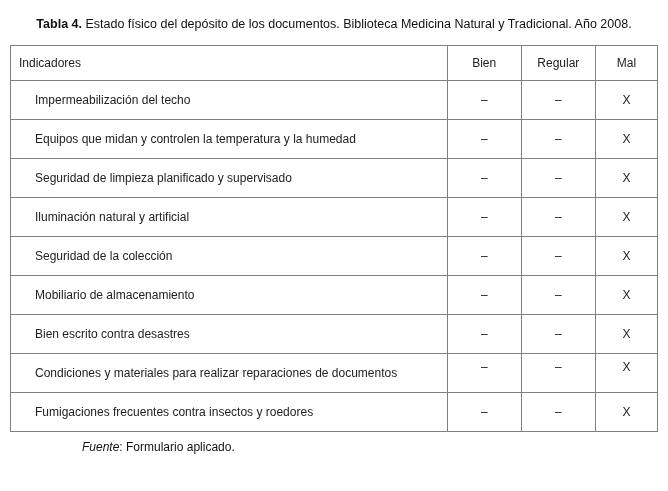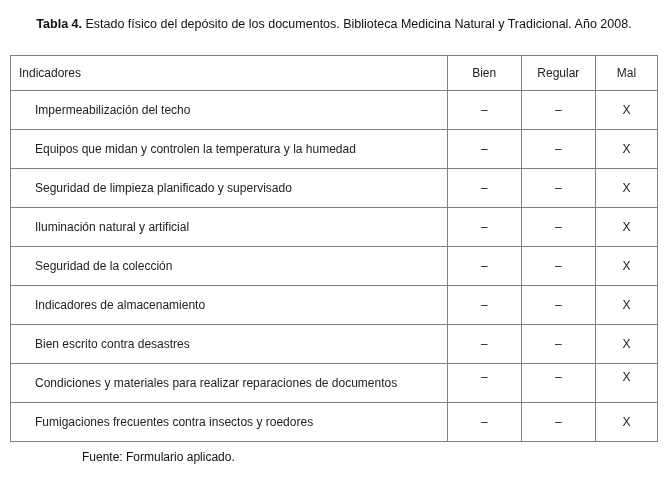--- a/index.html
+++ b/index.html
@@ -19,21 +19,21 @@
     height: 491px;
     box-sizing: border-box;
     padding: 12px 10px 0 10px;
     position: relative;
   }
   .caption {
     text-align: center;
     font-size: 12.5px;
     line-height: 1.35;
     color: #111111;
-    margin: 4px 26px 22px 26px;
+    margin: 4px 26px 12px 26px;
   }
   .caption .strong {
     font-weight: bold;
   }
   table.data {
     border-collapse: collapse;
     width: 648px;
     margin: 4px auto;
     table-layout: fixed;
   }
@@ -68,20 +68,21 @@
   }
   .row-tall td.col-mark {
     vertical-align: top;
   }
   .source {
     font-size: 12px;
     color: #111111;
     margin: 8px 0 0 72px;
   }
   .source .it {
+    font-style: italic;
   }
 </style>
 </head>
 <body>
 
 <div class="page">
 
   <div class="caption">
     <span class="strong">Tabla 4.</span><span> Estado físico del depósito de los documentos. Biblioteca Medicina Natural y Tradicional. Año 2008.</span>
   </div>
@@ -126,21 +127,21 @@
         <td class="col-mark">–</td>
         <td class="col-mark">X</td>
       </tr>
       <tr>
         <td class="col-ind">Seguridad de la colección</td>
         <td class="col-mark">–</td>
         <td class="col-mark">–</td>
         <td class="col-mark">X</td>
       </tr>
       <tr>
-        <td class="col-ind">Indicadores de almacenamiento</td>
+        <td class="col-ind">Mobiliario de almacenamiento</td>
         <td class="col-mark">–</td>
         <td class="col-mark">–</td>
         <td class="col-mark">X</td>
       </tr>
       <tr>
         <td class="col-ind">Bien escrito contra desastres</td>
         <td class="col-mark">–</td>
         <td class="col-mark">–</td>
         <td class="col-mark">X</td>
       </tr>

